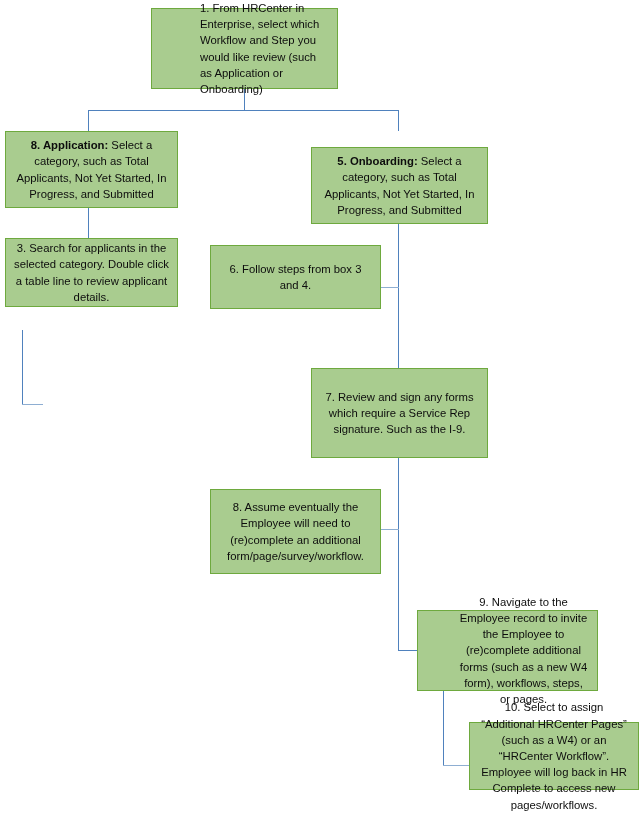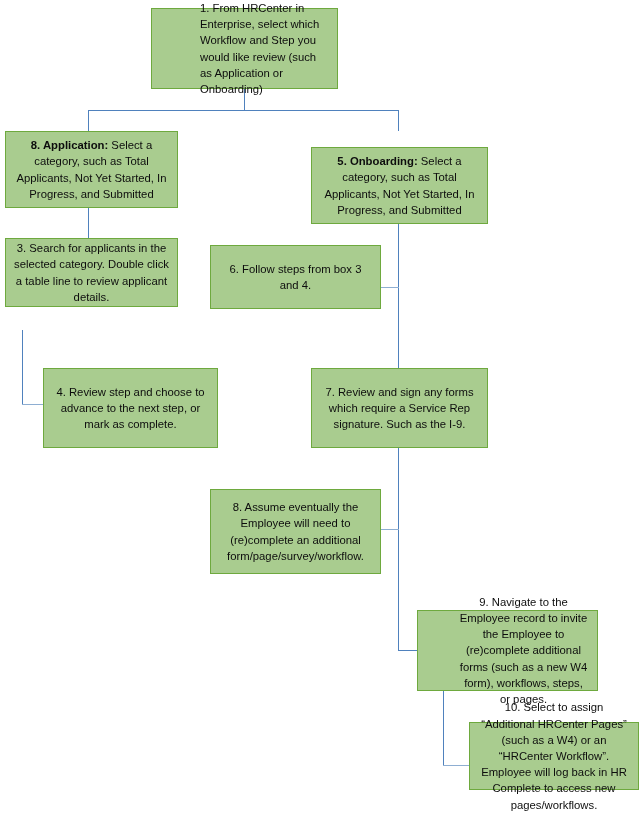--- a/index.html
+++ b/index.html
@@ -92,25 +92,22 @@
   </div>
 
   <div class="node center" style="left:5px; top:230px; width:173px; height:69px;margin-top:8px;">
     <span class="txt">3. Search for applicants in the selected category. Double click a table line to review applicant details.</span>
   </div>
 
   <div class="node center" style="left:210px; top:245px; width:171px; height:64px;">
     <span class="txt">6. Follow steps from box 3 and 4.</span>
   </div>
 
-  <div class="node center" style="left:43px; top:368px; width:175px; height:80px;">
-    <span class="txt">4. Review step and choose to advance to the next step, or mark as complete.</span>
-  </div>
 
-  <div class="node center" style="left:311px; top:368px; width:177px; height:80px;justify-content:center;">
+  <div class="node center" style="left:311px; top:368px; width:177px; height:90px;justify-content:center;">
     <span class="txt">7. Review and sign any forms which require a Service Rep signature. Such as the I-9.</span>
   </div>
 
   <div class="node center" style="left:210px; top:489px; width:171px; height:85px;">
     <span class="txt">8. Assume eventually the Employee will need to (re)complete an additional form/page/survey/workflow.</span>
   </div>
 
   <div class="node center" style="left:417px; top:610px; width:181px; height:81px;padding-left:40px;">
     <span class="txt">9. Navigate to the Employee record to invite the Employee to (re)complete additional forms (such as a new W4 form), workflows, steps, or pages.</span>
   </div>

